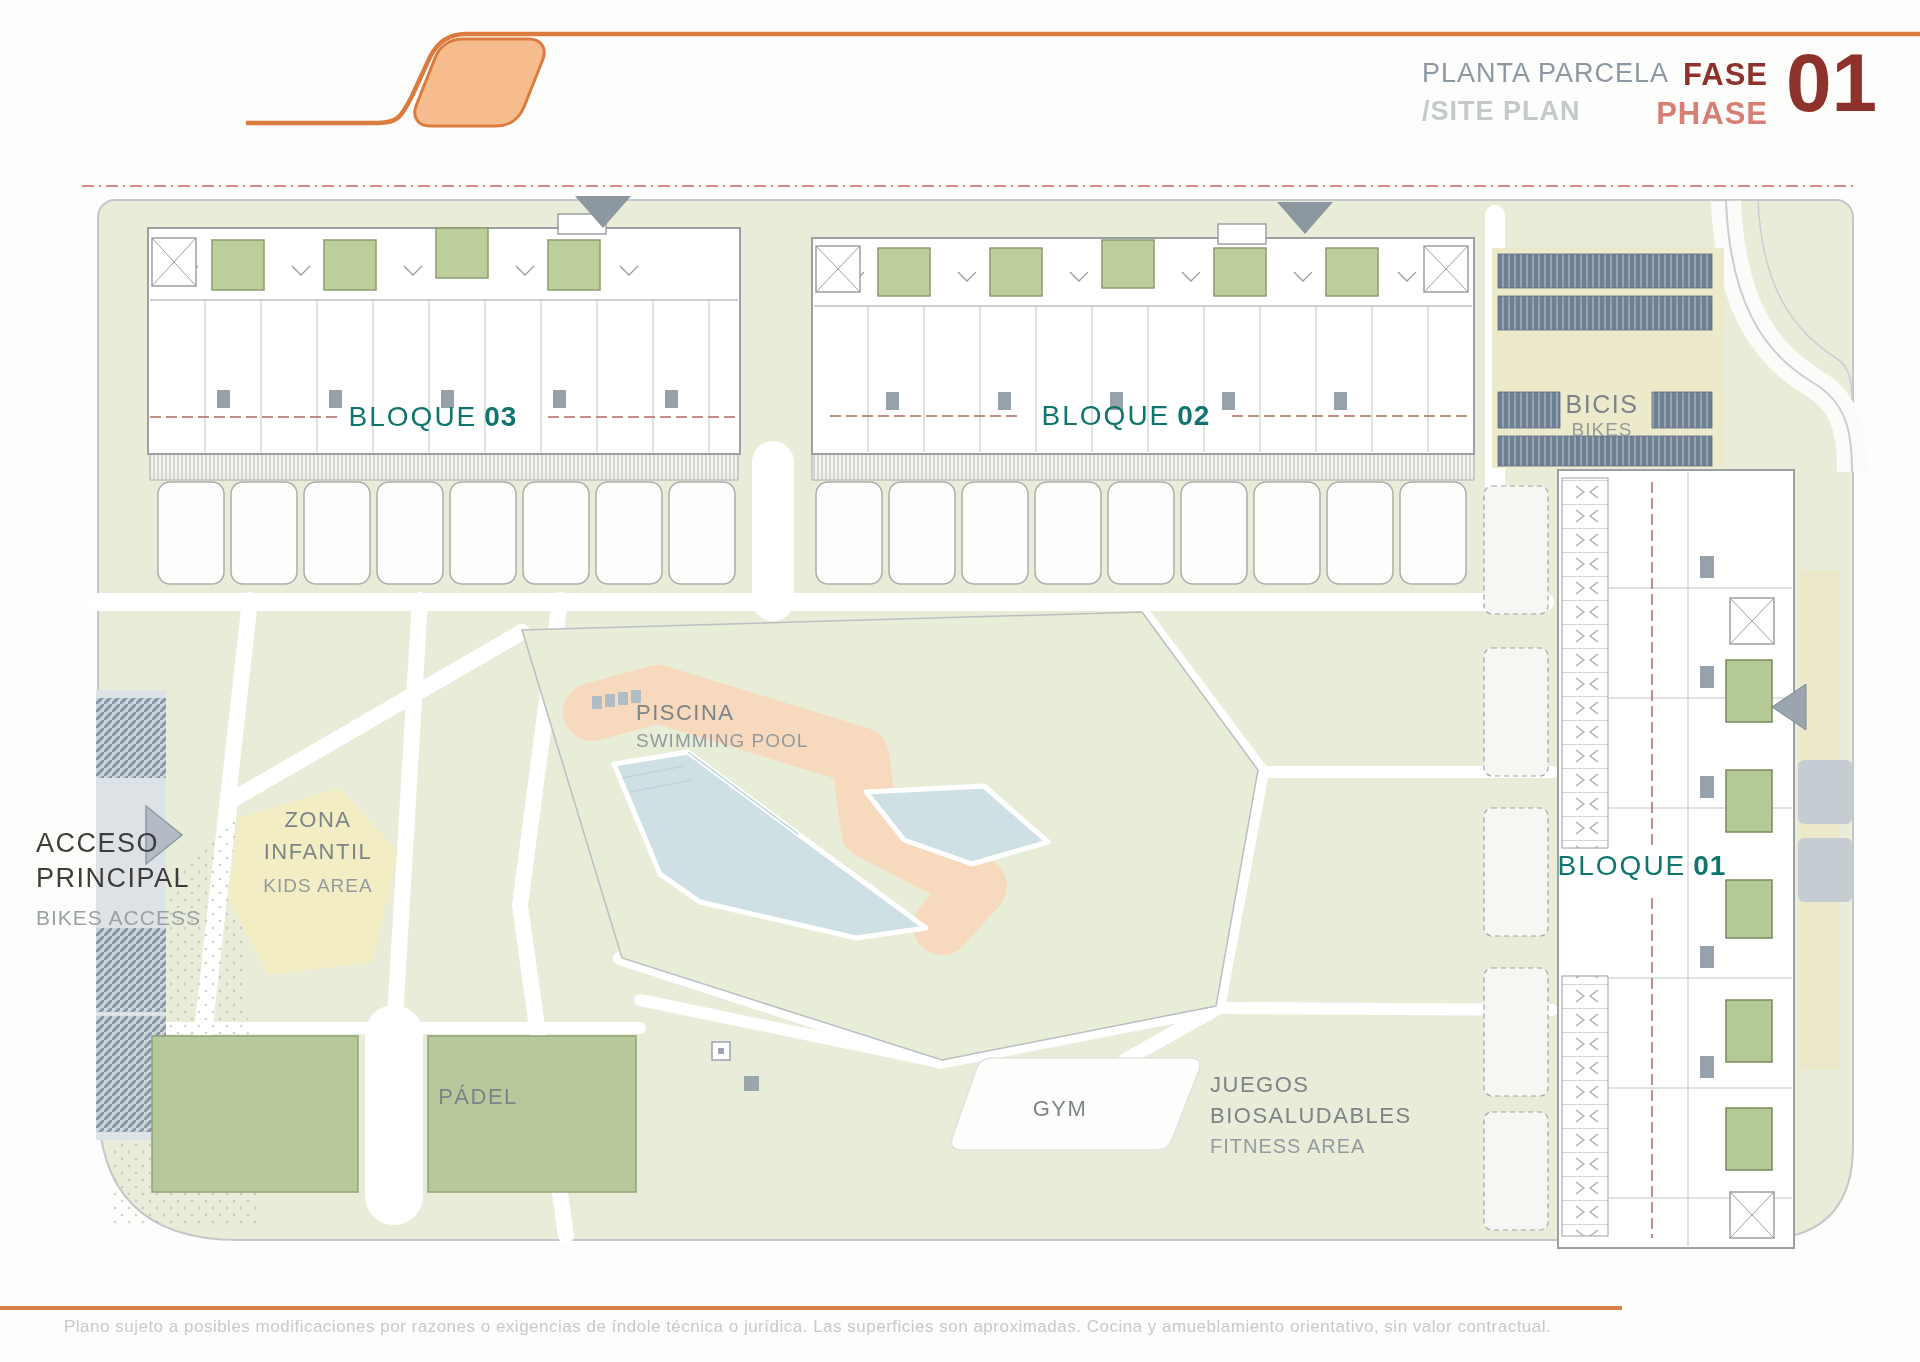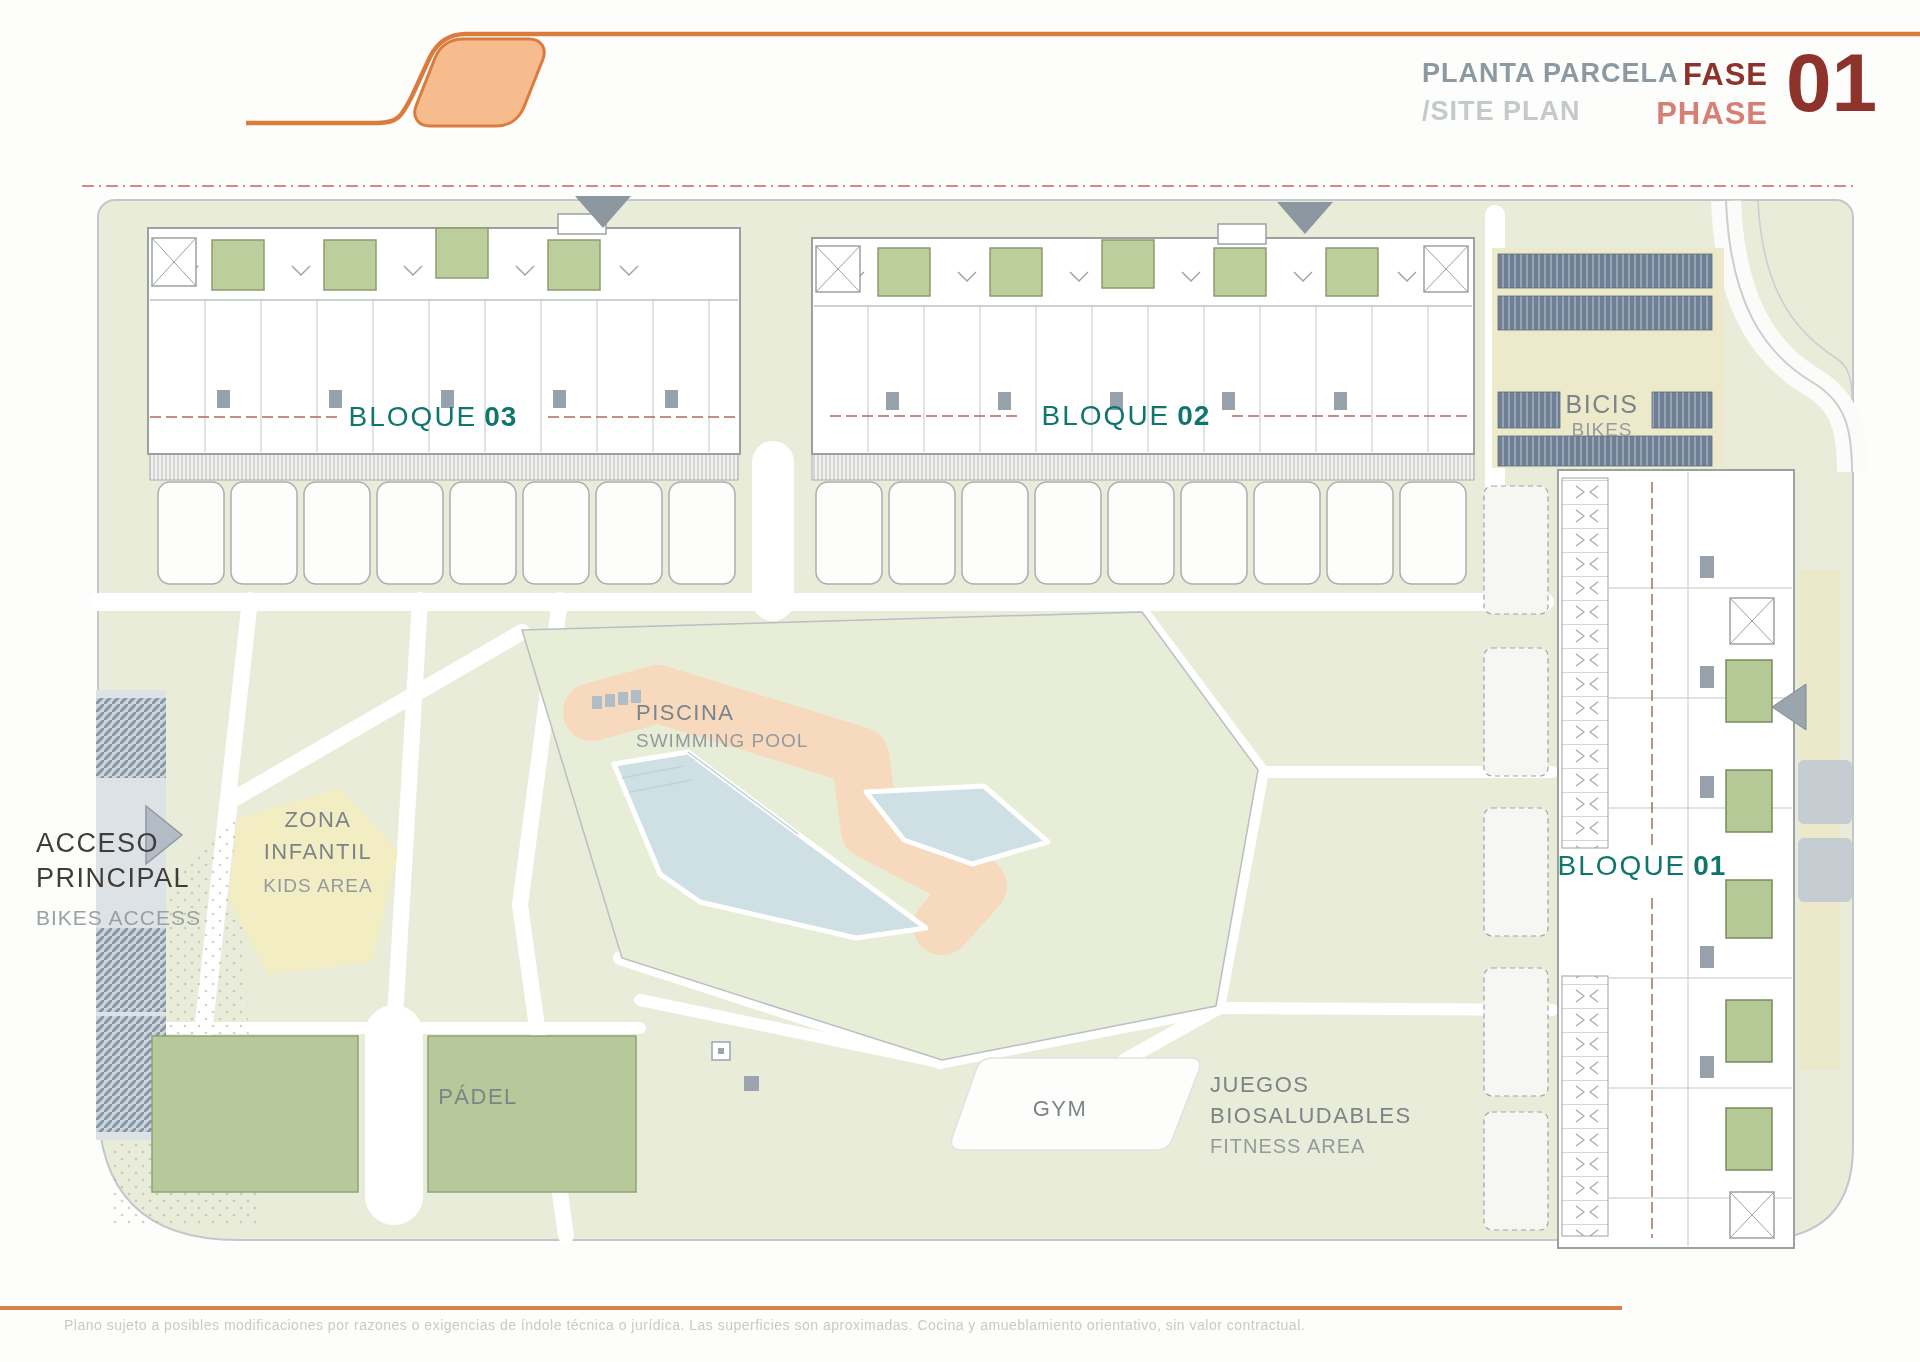--- a/index.html
+++ b/index.html
@@ -4,42 +4,42 @@
 <style>
   html,body{margin:0;padding:0;background:#ffffff;}
   #stage{
     position:relative;width:1920px;height:1362px;overflow:hidden;
     background:#fdfdfc;font-family:"Liberation Sans", sans-serif;
     -webkit-font-smoothing:antialiased;
   }
   #plan-svg{position:absolute;left:0;top:0;width:1920px;height:1362px;}
   .abs{position:absolute;white-space:nowrap;}
   
-  .title-es{left:1422px;top:58px;font-size:27px;font-weight:bold;color:#8c98a2;letter-spacing:1px;}
+  .title-es{left:1422px;top:58px;font-size:27px;font-weight:normal;color:#8c98a2;letter-spacing:1px;}
   .title-en{left:1422px;top:96px;font-size:27px;font-weight:bold;color:#c4c9cc;letter-spacing:1px;}
   .fase{left:1768px;top:57px;transform:translateX(-100%);font-size:31px;font-weight:bold;color:#8e332b;letter-spacing:1px;}
   .phase{left:1768px;top:96px;transform:translateX(-100%);font-size:31px;font-weight:bold;color:#d77f74;letter-spacing:1px;}
   .phase-num{left:1786px;top:42px;font-size:82px;font-weight:bold;color:#8e332b;line-height:1;}
   
   .bloque{font-size:28px;color:#0f766e;letter-spacing:2px;transform:translateX(-50%);}
   .bloque b{font-weight:bold;margin-left:7px;letter-spacing:1px;}
   .lbl{font-size:22px;color:#7c8488;letter-spacing:1.5px;}
   .sub{font-size:19px;color:#949b9e;letter-spacing:1px;}
   .center{transform:translateX(-50%);text-align:center;}
   .kids-label{left:318px;top:804px;line-height:1.45;}
   .kids-label .sub{display:block;margin-top:4px;}
   .access-label{left:36px;top:826px;line-height:1.3;}
   .access-main{font-size:27px;color:#403c39;letter-spacing:1.5px;}
   .access-sub{font-size:21px;color:#9aa1a4;letter-spacing:1px;margin-top:8px;}
   .pool-label{left:636px;top:698px;line-height:1.35;}
   .fitness-label{left:1210px;top:1070px;line-height:1.4;}
   .fitness-label .sub{font-size:20px;}
   
   .footer-line{left:0;top:1306px;width:1622px;height:4px;background:#d9814a;}
-  .disclaimer{left:64px;top:1317px;font-size:14px;color:#c7cac7;letter-spacing:.5px;}
+  .disclaimer{left:64px;top:1317px;font-size:17px;color:#c7cac7;letter-spacing:.5px;}
 </style>
 </head>
 <body>
 
 <div id="stage">
 
   <svg id="plan-svg" viewBox="0 0 1920 1362" aria-hidden="true">
     <defs>
       <pattern id="finehatch" width="4" height="10" patternUnits="userSpaceOnUse">
         <rect width="4" height="10" fill="#f2f3ef"></rect>

